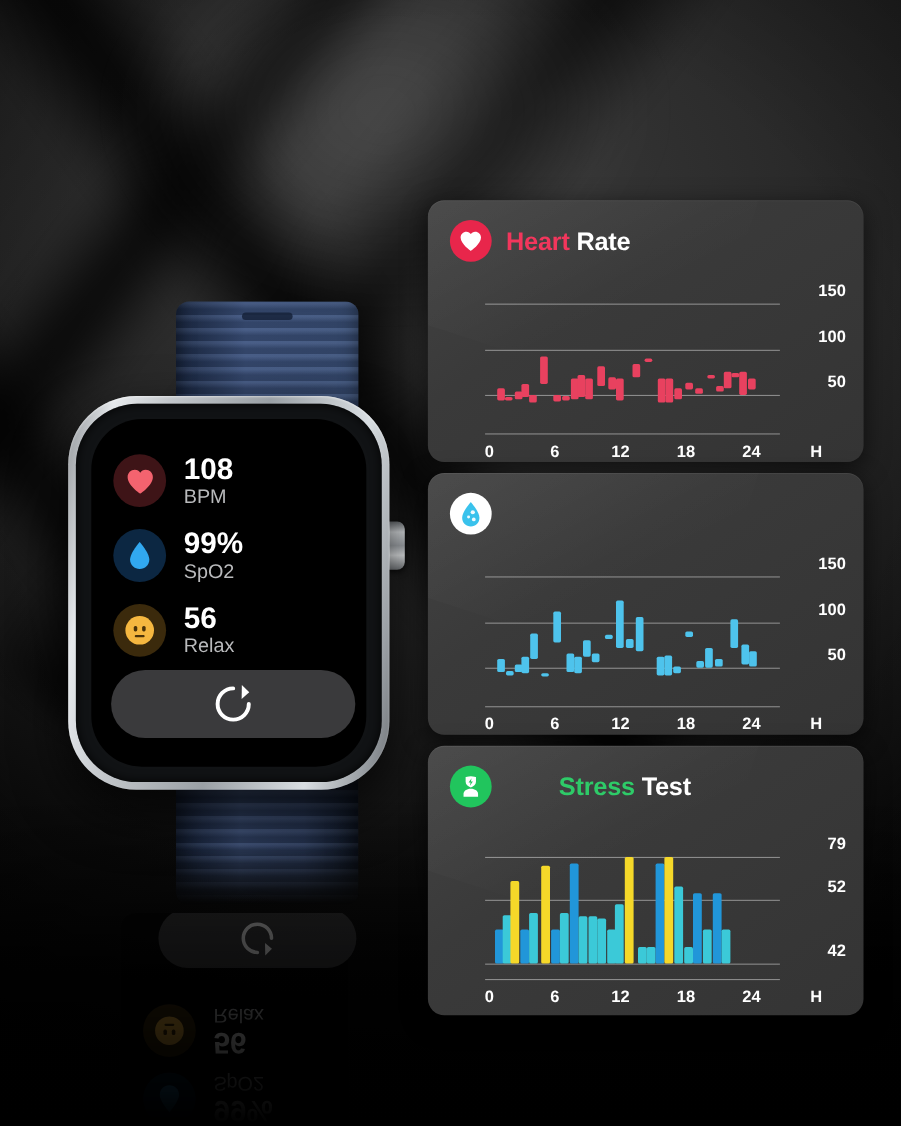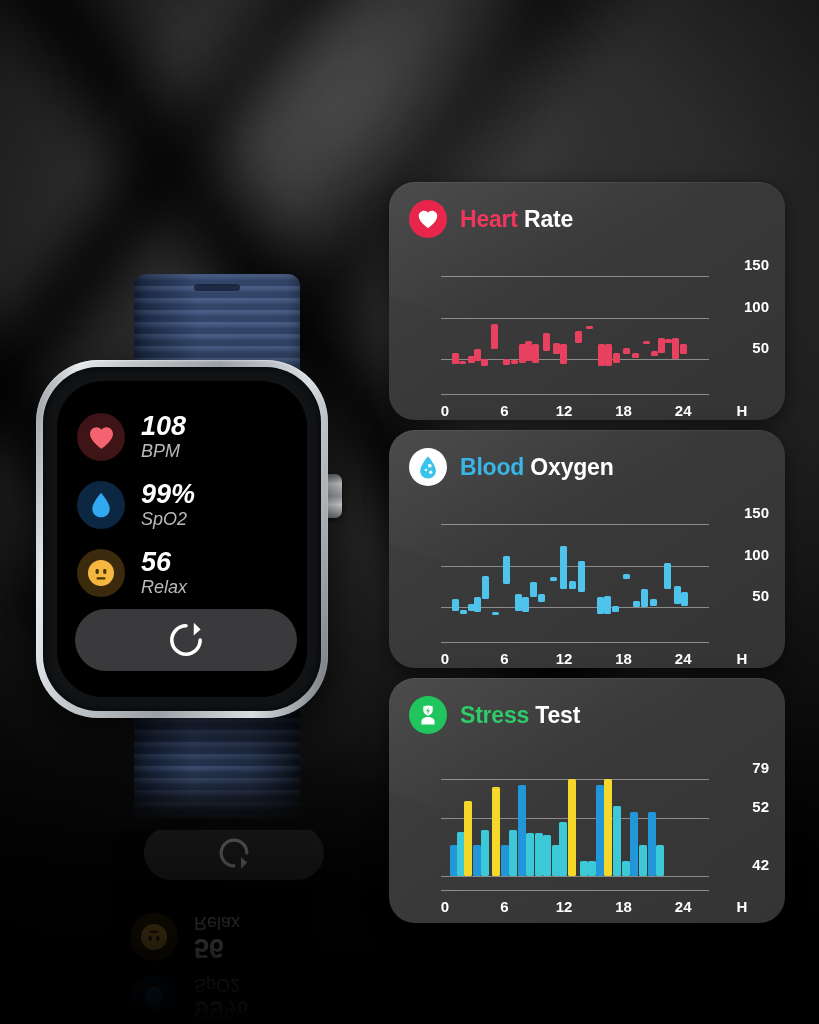--- a/index.html
+++ b/index.html
@@ -81,24 +81,23 @@
     font-size: 40px;
     font-weight: bold;
     letter-spacing: -0.5px;
     text-shadow: 0 2px 10px rgba(0,0,0,.85);
     z-index: 6;
   }
 
   
   #watch-wrap {
     position: absolute;
-    left: 26px; top: 262px;
+    left: 52px; top: 262px;
     width: 340px; height: 560px;
     z-index: 4;
-    font-style: italic;
   }
 
   .strap {
     position: absolute;
     left: 108px;
     width: 166px;
     background:
       repeating-linear-gradient(180deg,
         rgba(255,255,255,.055) 0px,
         rgba(255,255,255,.055) 2px,
@@ -255,21 +254,21 @@
     border-radius: 14px;
   }
   #reflection .rows { left: 20px; top: 10px; }
   #reflection .metric-row { height: 62px; }
 
   
   .card {
     position: absolute;
     left: 389px;
     width: 396px;
-    border-radius: 26px;
+    border-radius: 15px;
     background: linear-gradient(145deg, #434343 0%, #3a3a3a 36%, #343434 100%);
     box-shadow: 0 6px 22px rgba(0,0,0,.6), inset 0 1px 0 rgba(255,255,255,.06);
     z-index: 5;
     overflow: hidden;
   }
   .card::before {
     content: "";
     position: absolute;
     left: -20px; top: -70px;
     width: 300px; height: 220px;
@@ -301,21 +300,21 @@
   .icon-spo2   { background: #ffffff; }
   .icon-stress { background: #21c55d; }
 
   .card-title {
     font-size: 23px;
     font-weight: bold;
     letter-spacing: -0.2px;
   }
   .title-accent-hr     { color: #f2365c; }
   .title-accent-spo2   { color: #39b6e8; }
-  .title-accent-stress { color: #2ecb68; }
+  .title-accent-stress { color: #2ecb68; margin-left: 48px; }
   .title-rest { color: #ffffff; }
 
   
   .chart {
     position: absolute;
     left: 52px;
     right: 14px;
     top: 62px;
     bottom: 12px;
   }
@@ -554,21 +553,20 @@
   <div class="card" id="card-spo2">
     <div class="card-head">
       <div class="card-icon icon-spo2">
         <svg width="24" height="27" viewBox="0 0 20 24" aria-hidden="true">
           <path d="M10 2C10 2 3 9.9 3 14.9 3 18.9 6.1 21.8 10 21.8s7-2.9 7-6.9C17 9.9 10 2 10 2z" fill="#39c2ec"></path>
           <circle cx="11.6" cy="10.4" r="1.7" fill="#ffffff" opacity=".92"></circle>
           <circle cx="8.2" cy="14.2" r="1.2" fill="#ffffff" opacity=".92"></circle>
           <circle cx="12.4" cy="16.2" r="1.5" fill="#ffffff" opacity=".92"></circle>
         </svg>
       </div>
-      <div class="card-title"><span class="title-accent-spo2">Blood</span><span class="title-rest"> Oxygen</span></div>
     </div>
     <div class="chart">
       <div class="plot">
           <div class="gridline" style="top: 12.4286px;"></div>
           <div class="ylabel" style="top: 12.4286px;">150</div>
           <div class="gridline" style="top: 53.8571px;"></div>
           <div class="ylabel" style="top: 53.8571px;">100</div>
           <div class="gridline" style="top: 95.2857px;"></div>
           <div class="ylabel" style="top: 95.2857px;">50</div>
           <div class="bars">

